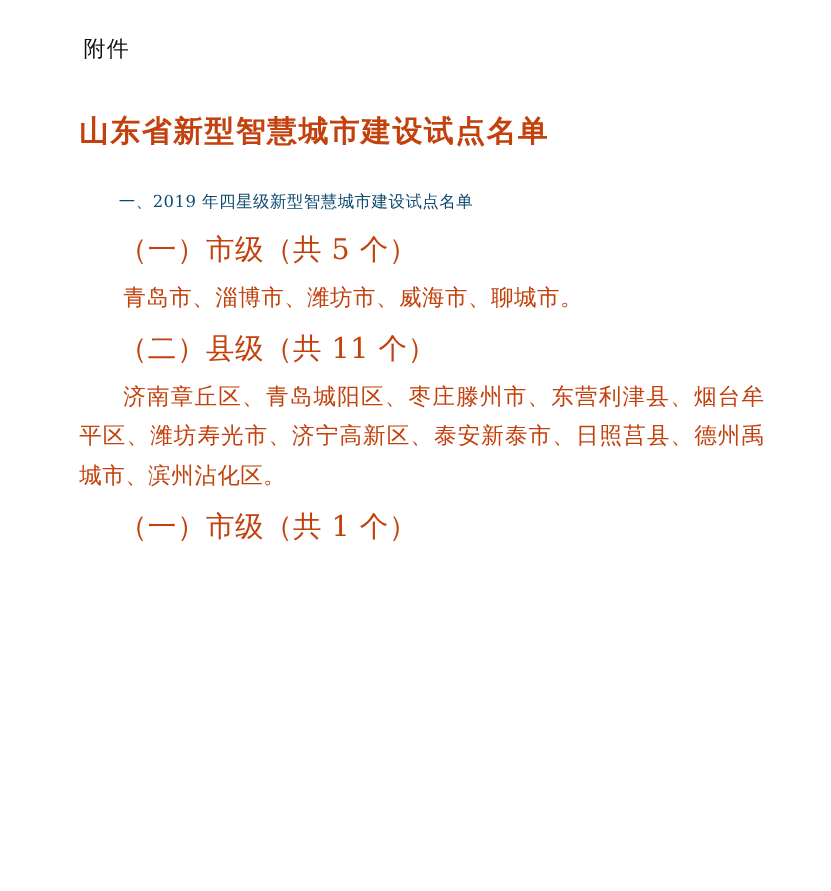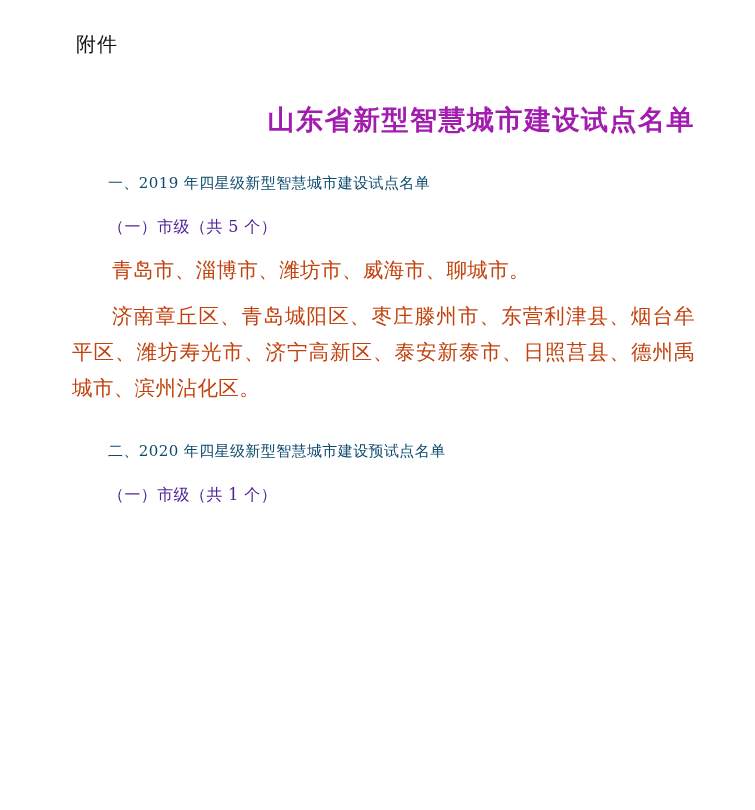--- a/index.html
+++ b/index.html
@@ -23,45 +23,45 @@
   }
   .attachment-label {
     font-family: "DejaVu Sans", "Liberation Sans", sans-serif;
     font-size: 20px;
     line-height: 28px;
     letter-spacing: 1px;
     color: #111;
     margin: 8px 0 0 4px;
   }
   .doc-title {
-    text-align: right;
+    text-align: left;
     font-family: "DejaVu Serif", "Liberation Serif", serif;
     font-weight: bold;
     font-size: 27px;
     line-height: 36px;
     letter-spacing: 1.5px;
     margin: 44px 0 6px 0;
-    color: #a21caf;
+    color: #c2410c;
   }
   .section-heading {
     font-weight: normal;
     font-size: 15px;
     line-height: 30px;
     letter-spacing: 0.4px;
     margin: 30px 0 0 0;
     text-indent: 36px;
     color: #0c4a6e;
   }
   .sub-heading {
-    font-size: 16px;
+    font-size: 26px;
     line-height: 30px;
     letter-spacing: 0.4px;
     margin: 14px 0 0 0;
     text-indent: 36px;
-    color: #4c1d95;
+    color: #c2410c;
   }
   .body-para {
     font-size: 20.5px;
     line-height: 36px;
     letter-spacing: 0.4px;
     margin: 10px 0 0 0;
     text-indent: 40px;
     text-align: justify;
     text-justify: inter-character;
     color: #c2410c;
@@ -75,23 +75,23 @@
   <div class="attachment-label">附件</div>
 
   <h1 class="doc-title">山东省新型智慧城市建设试点名单</h1>
 
   <h2 class="section-heading">一、2019 年四星级新型智慧城市建设试点名单</h2>
 
   <p class="sub-heading">（一）市级（共 5 个）</p>
 
   <p class="body-para">青岛市、淄博市、潍坊市、威海市、聊城市。</p>
 
+  <p class="sub-heading">（二）县级（共 11 个）</p>
 
   <p class="body-para">济南章丘区、青岛城阳区、枣庄滕州市、东营利津县、烟台牟平区、潍坊寿光市、济宁高新区、泰安新泰市、日照莒县、德州禹城市、滨州沾化区。</p>
 
-  <h2 class="section-heading">二、2020 年四星级新型智慧城市建设预试点名单</h2>
 
   <p class="sub-heading">（一）市级（共 1 个）</p>
 
 
 
 
 </div>
 
 </body></html>

